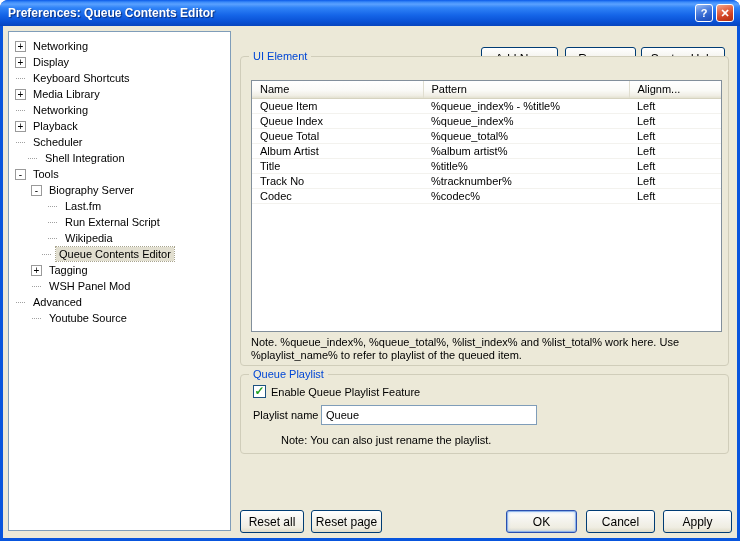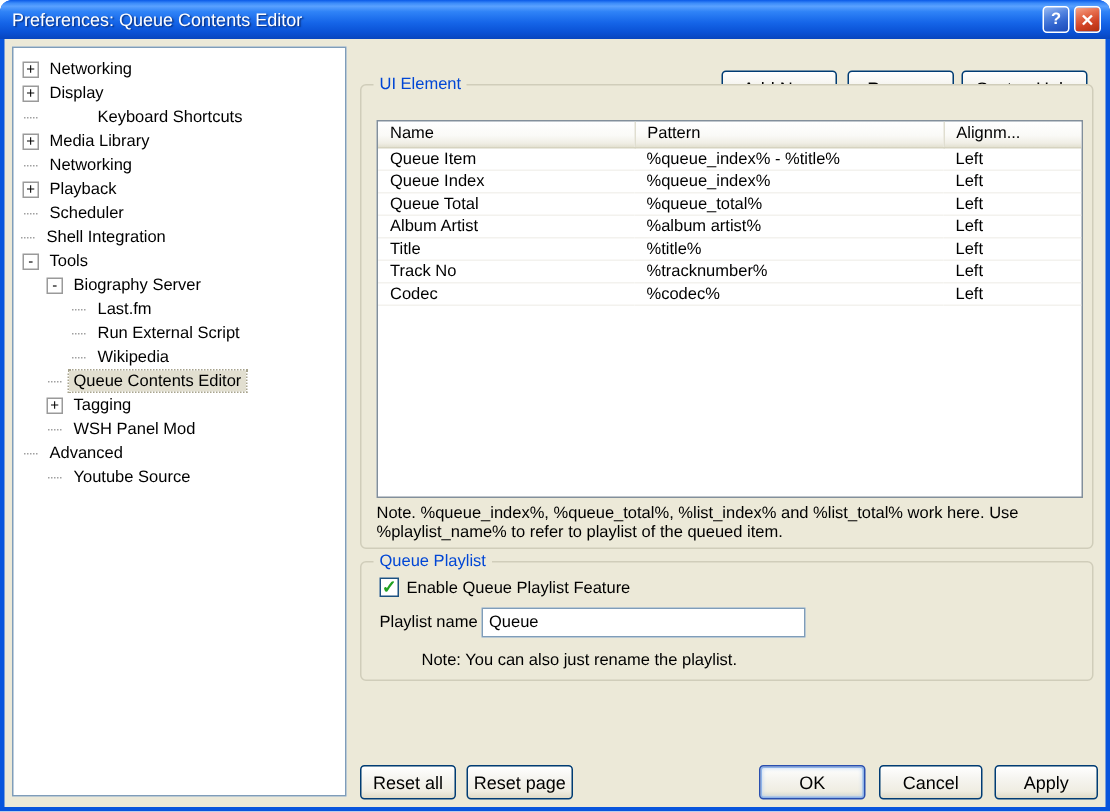--- a/index.html
+++ b/index.html
@@ -7,21 +7,21 @@
   body { font-family:"Liberation Sans", sans-serif; font-size:11px; color:#000; background:#fff; }
 
   .window { position:relative; width:740px; height:541px; background:#0855DD; border-radius:8px 8px 0 0; overflow:hidden; }
 
   .titlebar {
     position:absolute; top:0; left:0; right:0; height:26px;
     display:flex; align-items:center; padding:0 6px 0 8px; gap:3px;
     background:linear-gradient(180deg,#0A59E8 0%,#3B8BF9 8%,#5AA1FF 16%,#2F83F7 30%,#1565E8 58%,#0A52D6 82%,#0845BE 100%);
     border-radius:7px 7px 0 0;
   }
-  .titlebar .title { flex:1; color:#fff; font-weight:normal; font-size:12px; text-shadow:1px 1px 1px rgba(8,32,96,.8); white-space:nowrap; overflow:hidden; }
+  .titlebar .title { flex:1; color:#fff; font-weight:bold; font-size:12px; text-shadow:1px 1px 1px rgba(8,32,96,.8); white-space:nowrap; overflow:hidden; }
   .tb-btn {
     width:18px; height:18px; border:1px solid #fff; border-radius:3px;
     display:flex; align-items:center; justify-content:center;
     color:#fff; font-size:11px; font-weight:bold; cursor:default;
   }
   .tb-btn.help { background:linear-gradient(160deg,#9DBDF3 0%,#5485E0 35%,#2F63CE 65%,#1C4AB8 100%); }
   .tb-btn.close { background:linear-gradient(160deg,#F5A78C 0%,#E56A4A 35%,#D04224 65%,#B02E0E 100%); }
 
   .window-body { position:absolute; top:26px; left:3px; right:3px; bottom:3px; background:#ECE9D8; }
 
@@ -109,41 +109,41 @@
 
     <div class="tree">
         <div class="tree-row" style="padding-left: 6px;">
           <span class="expander">+</span>
           <span class="tree-label">Networking</span>
         </div>
         <div class="tree-row" style="padding-left: 6px;">
           <span class="expander">+</span>
           <span class="tree-label">Display</span>
         </div>
-        <div class="tree-row" style="padding-left: 6px; gap: 32px;">
+        <div class="tree-row" style="padding-left: 6px;">
           <span class="stub"></span>
           <span class="tree-label">Keyboard Shortcuts</span>
         </div>
         <div class="tree-row" style="padding-left: 6px;">
           <span class="expander">+</span>
           <span class="tree-label">Media Library</span>
         </div>
         <div class="tree-row" style="padding-left: 6px;">
           <span class="stub"></span>
           <span class="tree-label">Networking</span>
         </div>
         <div class="tree-row" style="padding-left: 6px;">
           <span class="expander">+</span>
           <span class="tree-label">Playback</span>
         </div>
         <div class="tree-row" style="padding-left: 6px;">
           <span class="stub"></span>
           <span class="tree-label">Scheduler</span>
         </div>
-        <div class="tree-row" style="padding-left: 4px;">
+        <div class="tree-row" style="padding-left: 18px;">
           <span class="stub"></span>
           <span class="tree-label">Shell Integration</span>
         </div>
         <div class="tree-row" style="padding-left: 6px;">
           <span class="expander">-</span>
           <span class="tree-label">Tools</span>
         </div>
         <div class="tree-row" style="padding-left: 22px;">
           <span class="expander">-</span>
           <span class="tree-label">Biography Server</span>
@@ -153,21 +153,21 @@
           <span class="tree-label">Last.fm</span>
         </div>
         <div class="tree-row" style="padding-left: 38px;">
           <span class="stub"></span>
           <span class="tree-label">Run External Script</span>
         </div>
         <div class="tree-row" style="padding-left: 38px;">
           <span class="stub"></span>
           <span class="tree-label">Wikipedia</span>
         </div>
-        <div class="tree-row" style="padding-left: 22px;">
+        <div class="tree-row" style=" margin-left: 32px;">
           <span class="stub"></span>
           <span class="tree-label selected">Queue Contents Editor</span>
         </div>
         <div class="tree-row" style="padding-left: 22px;">
           <span class="expander">+</span>
           <span class="tree-label">Tagging</span>
         </div>
         <div class="tree-row" style="padding-left: 22px;">
           <span class="stub"></span>
           <span class="tree-label">WSH Panel Mod</span>

